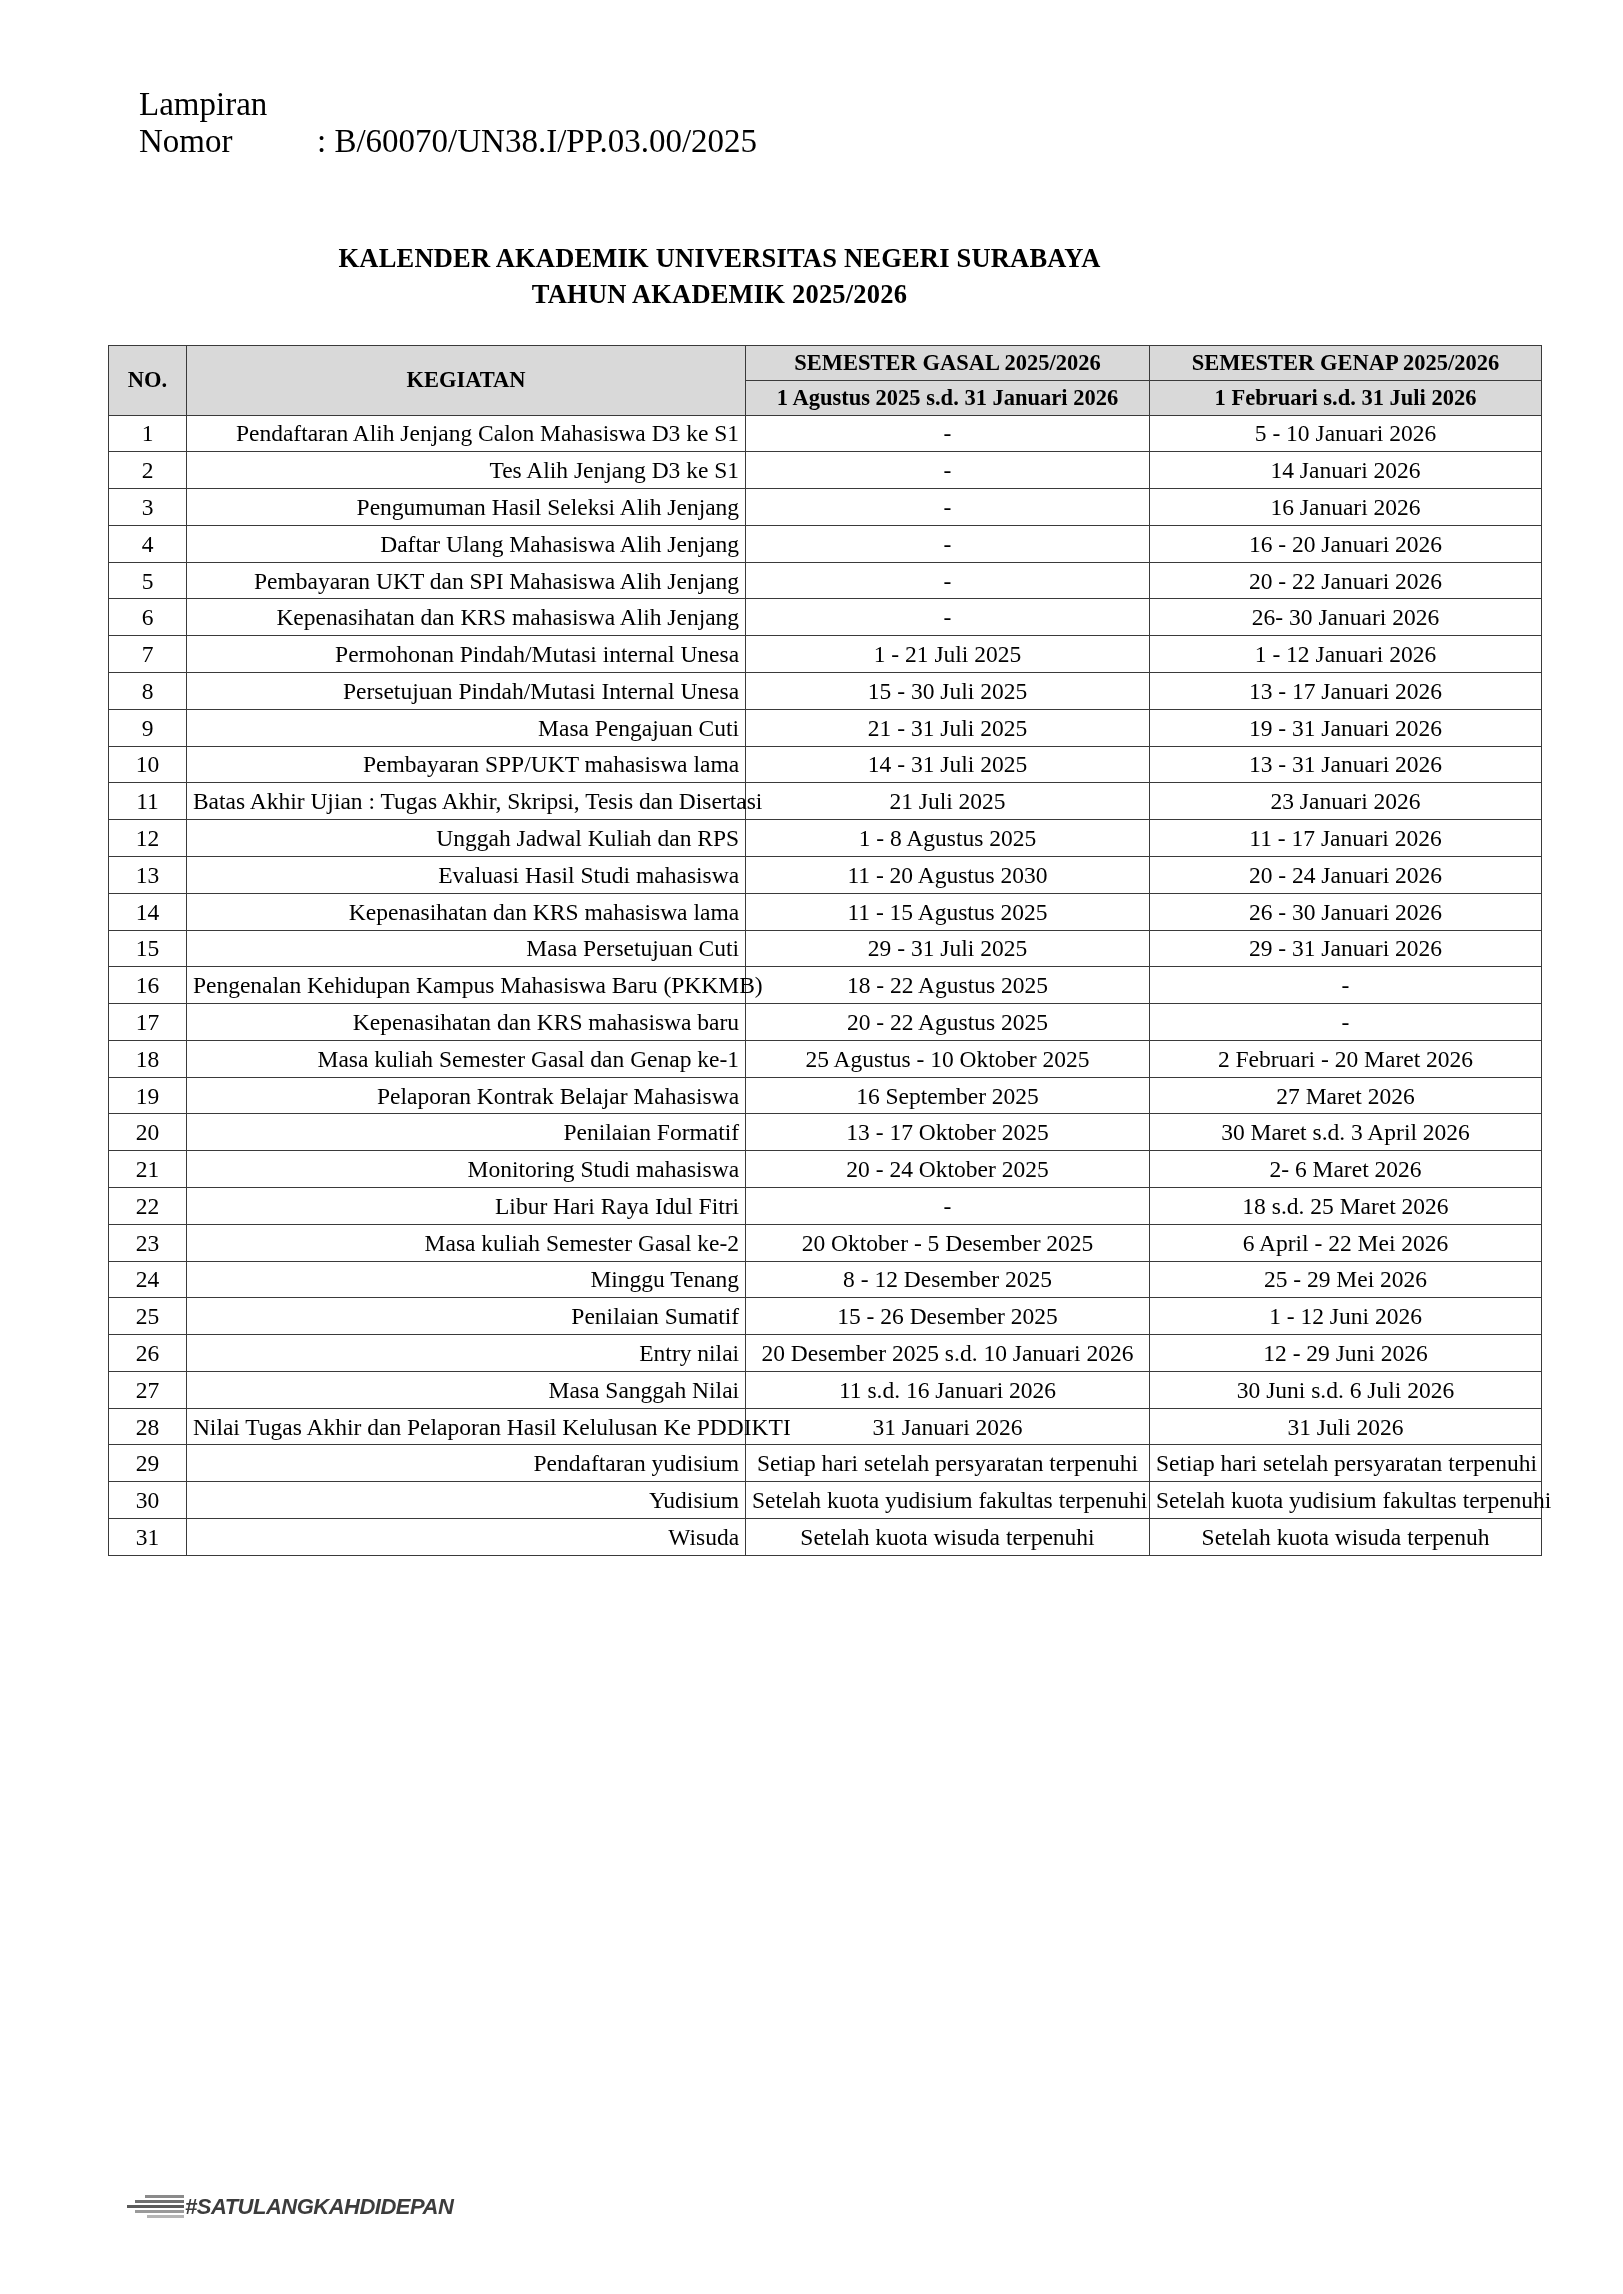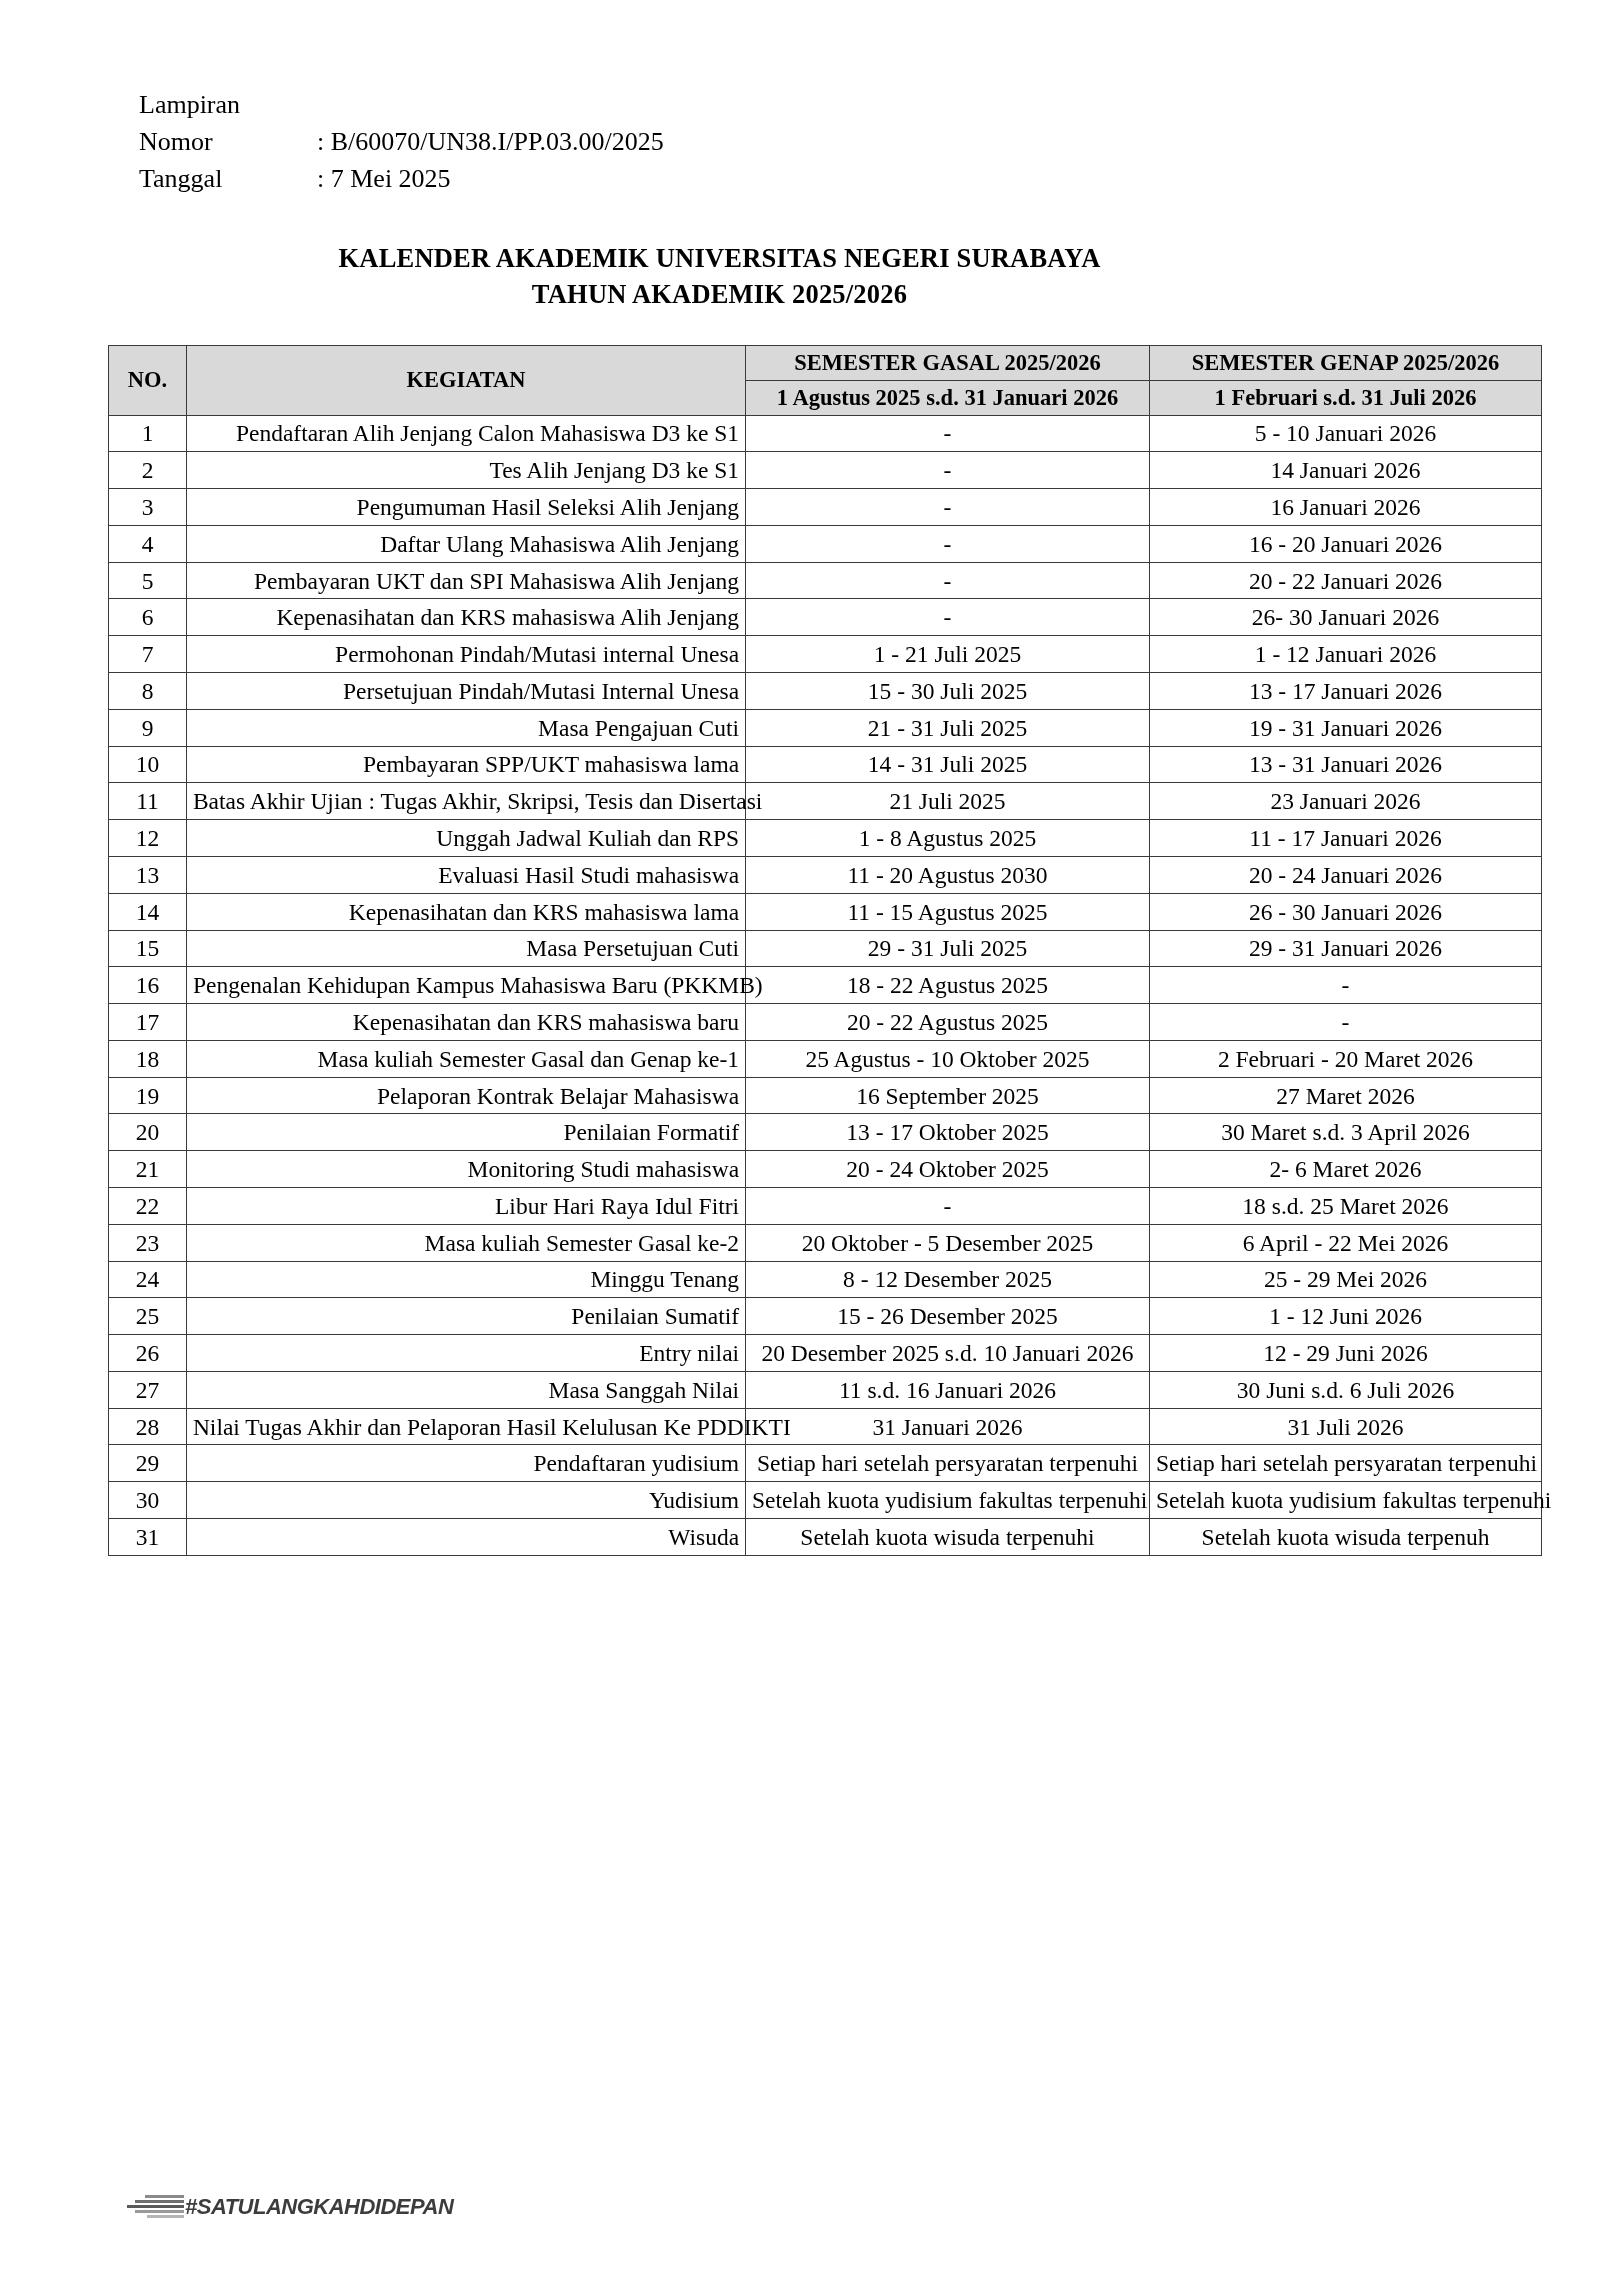--- a/index.html
+++ b/index.html
@@ -12,21 +12,21 @@
     color: #000000;
     position: relative;
     overflow: hidden;
   }
 
   
   .letterhead {
     position: absolute;
     left: 139px;
     top: 86px;
-    font-size: 26px;
+    font-size: 33px;
     line-height: 37px;
   }
   .lh-row { display: flex; }
   .lh-label { width: 178px; flex: 0 0 178px; }
   .lh-value { white-space: nowrap; }
 
   
   .title-block {
     position: absolute;
     left: 0;
@@ -122,24 +122,20 @@
 <body>
 
 <div class="letterhead">
   <div class="lh-row">
     <span class="lh-label">Lampiran</span>
     <span class="lh-value"></span>
   </div>
   <div class="lh-row">
     <span class="lh-label">Nomor</span>
     <span class="lh-value">: B/60070/UN38.I/PP.03.00/2025</span>
-  </div>
-  <div class="lh-row">
-    <span class="lh-label">Tanggal</span>
-    <span class="lh-value">: 7 Mei 2025</span>
   </div>
 </div>
 
 <div class="title-block">
   <div class="title-line">KALENDER AKADEMIK UNIVERSITAS NEGERI SURABAYA</div>
   <div class="title-line">TAHUN AKADEMIK 2025/2026</div>
 </div>
 
 <div class="cal-wrap">
   <table class="cal">

